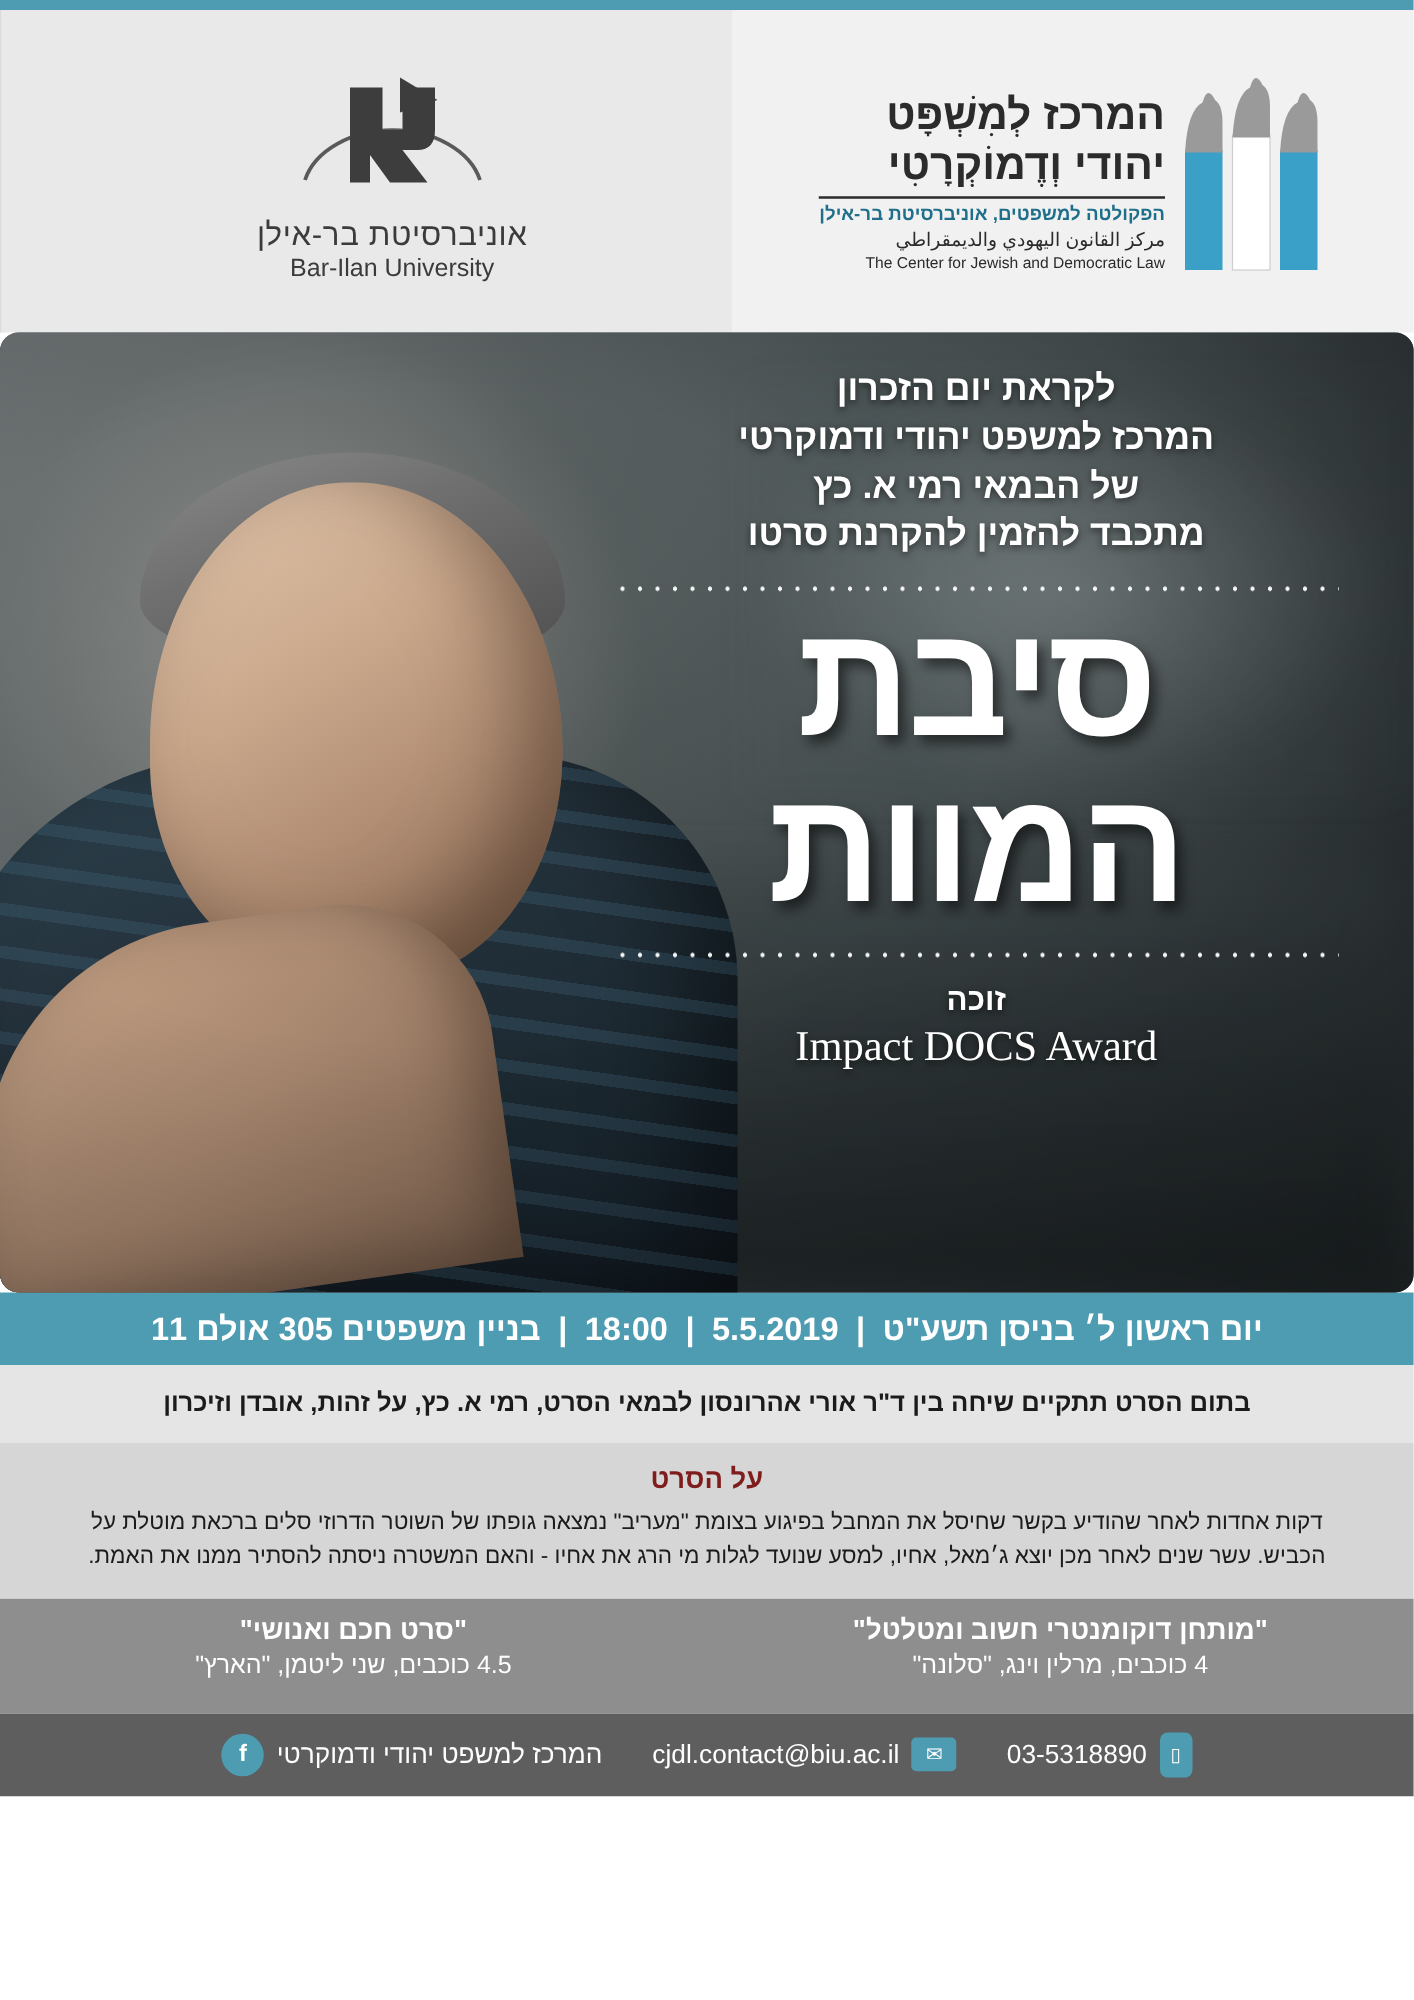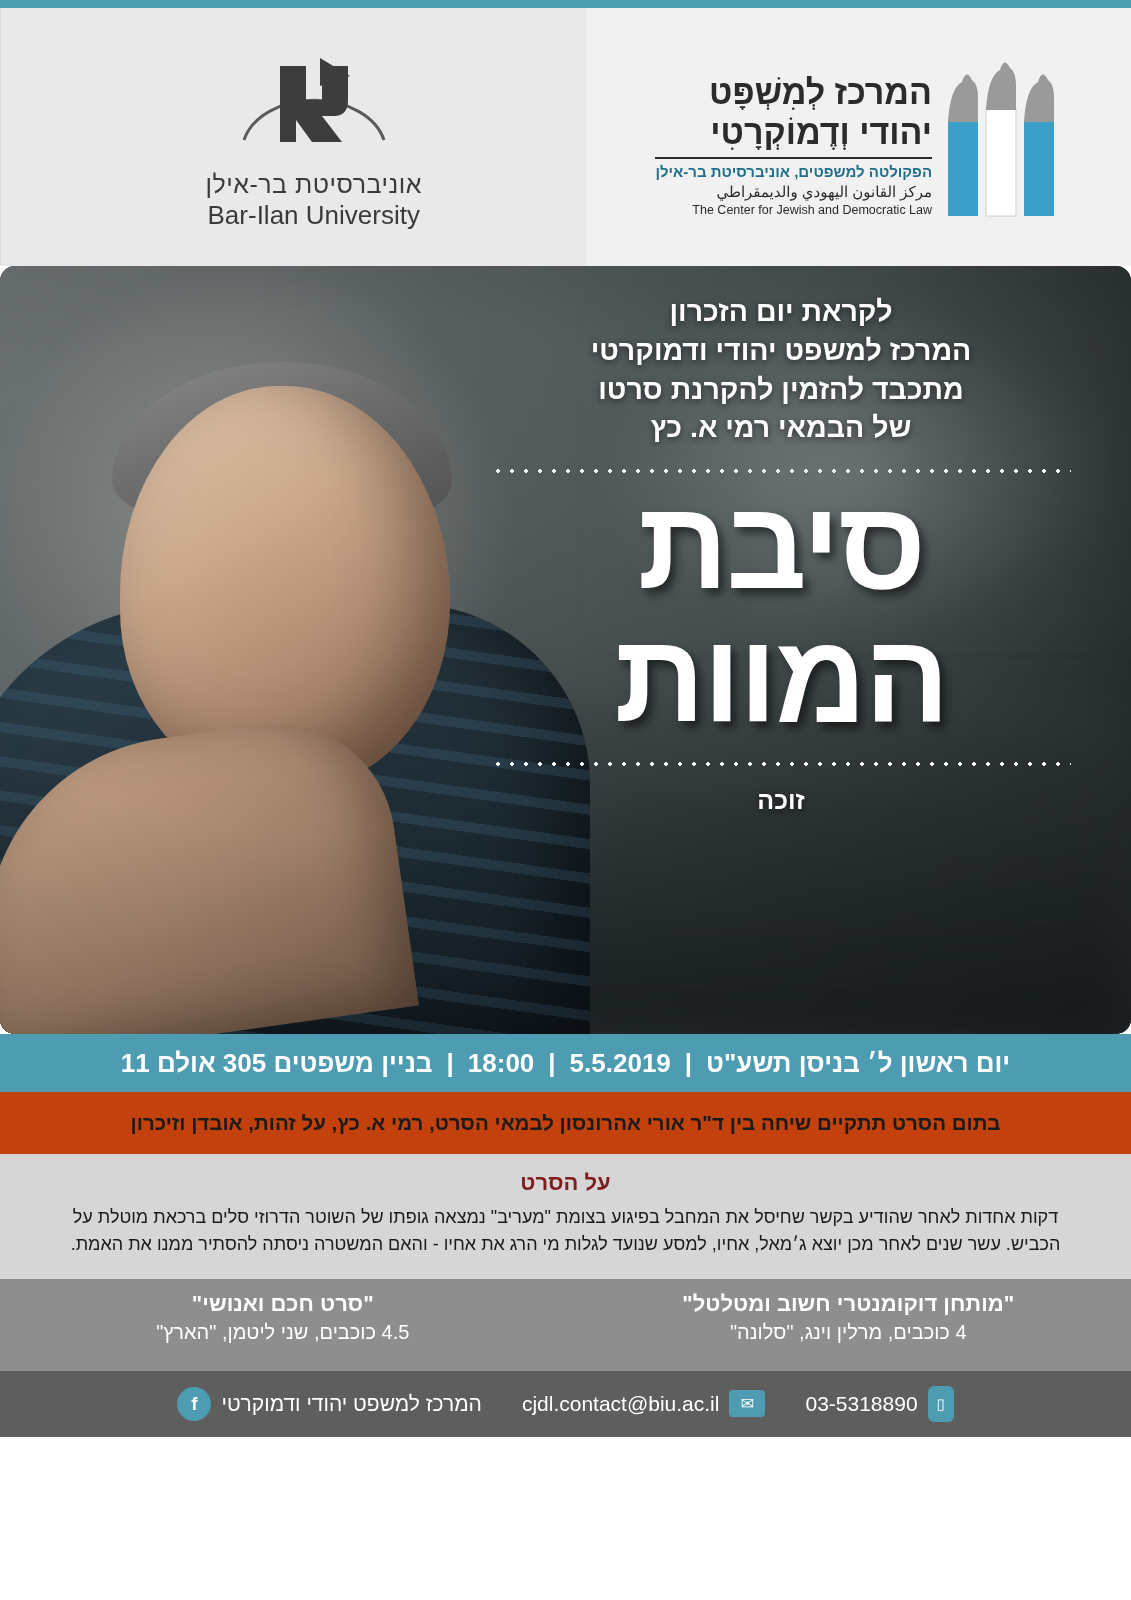--- a/index.html
+++ b/index.html
@@ -70,21 +70,21 @@
   .biu-name-he {
     font-size: 25px;
     color: #3b3b3b;
     font-weight: 400;
     letter-spacing: 0.5px;
     direction: rtl;
     text-align: center;
     margin-top: 2px;
   }
   .biu-name-en {
-    font-size: 26px;
+    font-size: 20px;
     color: #3b3b3b;
     font-weight: 400;
     text-align: left;
     margin-top: 1px;
   }
   
   .cjdl-logo {
     display: flex;
     flex-direction: row;
     align-items: flex-start;
@@ -291,21 +291,21 @@
     justify-content: center;
     gap: 0;
     flex: 0 0 auto;
   }
   .details-bar span.sep {
     padding: 0 14px;
     font-weight: bold;
   }
   
   .talk-strip {
-    background: #c2410c;
+    background: #e5e5e5;
     color: #1b1b1b;
     direction: rtl;
     text-align: center;
     font-size: 20.5px;
     font-weight: bold;
     height: 62px;
     display: flex;
     align-items: center;
     justify-content: center;
     flex: 0 0 auto;
@@ -464,32 +464,33 @@
         <div class="man-head"></div>
         <div class="man-arm"></div>
 
       </div>
       <div class="hero-vignette"></div>
     </div>
 
     <div class="hero-text">
       <div class="hero-invite">לקראת יום הזכרון</div>
       <div class="hero-invite">המרכז למשפט יהודי ודמוקרטי</div>
+      <div class="hero-invite">של הבמאי רמי א. כץ</div>
       <div class="hero-invite">מתכבד להזמין להקרנת סרטו</div>
-      <div class="hero-invite">של הבמאי רמי א. כץ</div>
 
       <div class="dots-rule"></div>
 
       <div class="film-title">סיבת</div>
       <div class="film-title">המוות</div>
 
       <div class="dots-rule"></div>
 
       <div class="award-block">
         <div class="award-label">זוכה</div>
+        <div class="award-name">Impact DOCS Award</div>
       </div>
     </div>
   </div>
 
   <div class="details-bar">
     <span>יום ראשון ל׳ בניסן תשע"ט</span>
     <span class="sep">|</span>
     <span>5.5.2019</span>
     <span class="sep">|</span>
     <span>18:00</span>

